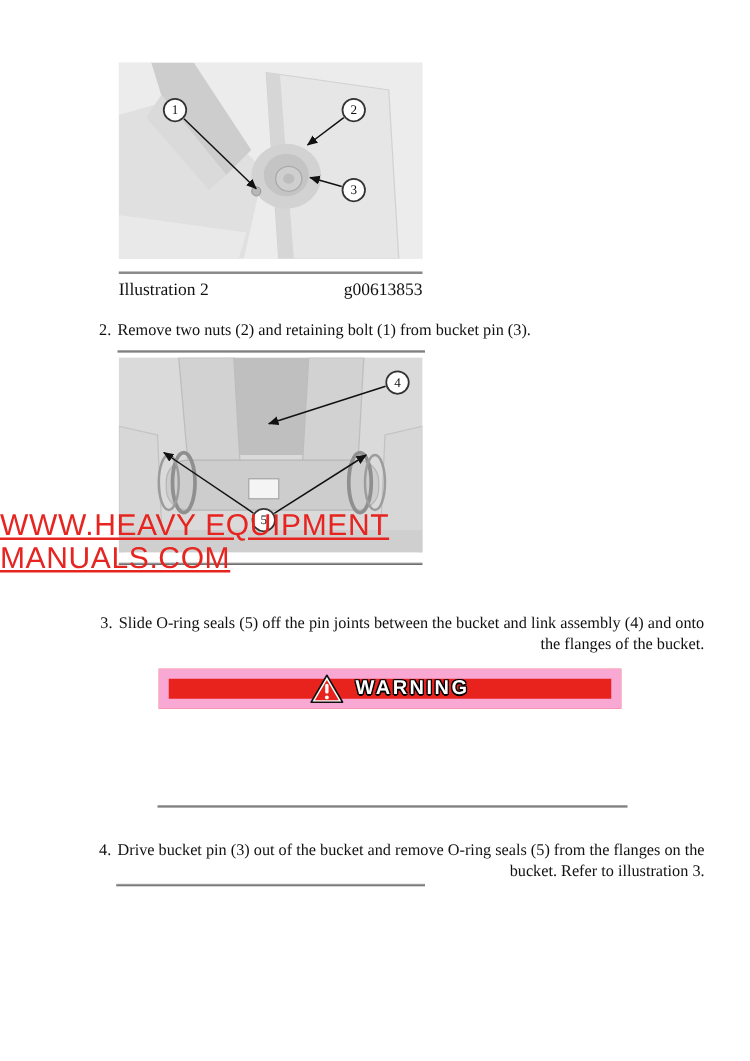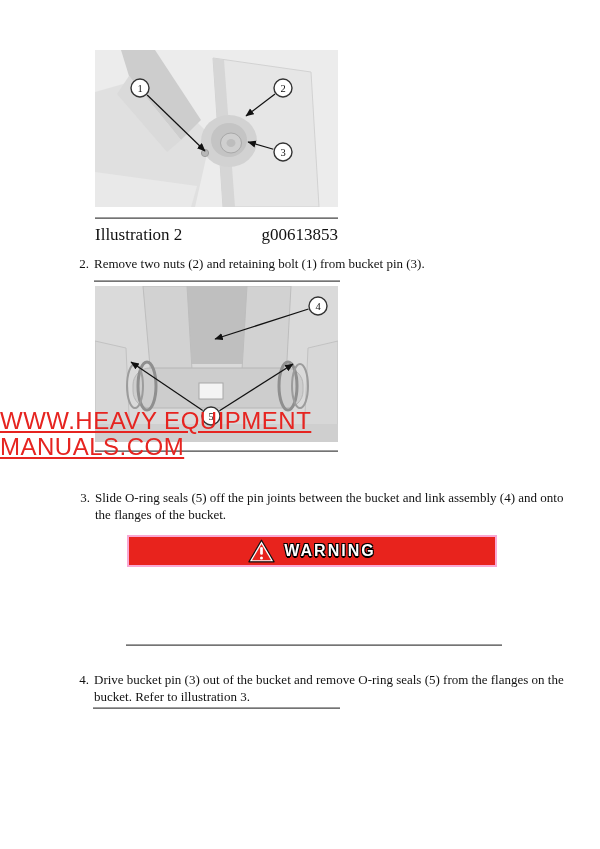--- a/index.html
+++ b/index.html
@@ -2,25 +2,25 @@
 <html><head>
 <meta charset="utf-8">
 <style>
   html,body{margin:0;padding:0;background:#ffffff;}
   .page{position:relative;width:600px;height:849px;background:#ffffff;overflow:hidden;
         font-family:"Liberation Serif", serif;color:#111;}
   .photo{position:absolute;overflow:hidden;background:#e9e9e9;}
   .photo svg{position:absolute;left:0;top:0;width:100%;height:100%;}
   .rule{position:absolute;height:2px;background:linear-gradient(#b5b5b5,#5e5e5e);}
   .caption-row{position:absolute;display:flex;justify-content:space-between;
-               font-size:17px;color:#111;}
+               font-size:14px;color:#111;}
   .step{position:absolute;display:flex;align-items:flex-start;font-size:13px;line-height:17px;}
   .step .num{display:inline-block;width:16px;text-align:right;margin-right:5px;flex:none;}
-  .step .txt{display:inline-block;white-space:pre;}
-  .warn-banner{position:absolute;box-sizing:border-box;border:2px solid #f9a8d4;
+  .step .txt{display:inline-block;white-space:pre;text-align:right;}
+  .warn-banner{position:absolute;box-sizing:border-box;border:8px solid #f9a8d4;
                display:flex;align-items:center;justify-content:center;gap:9px;}
   .warn-tri{width:27px;height:24px;flex:none;}
   .warn-title{font-family:"Liberation Sans", sans-serif;font-weight:bold;font-size:16px;
               letter-spacing:2px;color:#ffffff;
               text-shadow:-1px -1px 0 #000, 1px -1px 0 #000, -1px 1px 0 #000, 1px 1px 0 #000, 0 2px 0 #000;}
   .warn-text{position:absolute;font-weight:bold;font-size:12.5px;line-height:15.2px;white-space:pre;}
   .watermark{position:absolute;left:0;width:500px;text-align:left;z-index:6;
              font-family:"Liberation Sans", sans-serif;font-size:24px;line-height:26px;
              letter-spacing:0.5px;pointer-events:none;text-decoration:underline;}
 </style>

